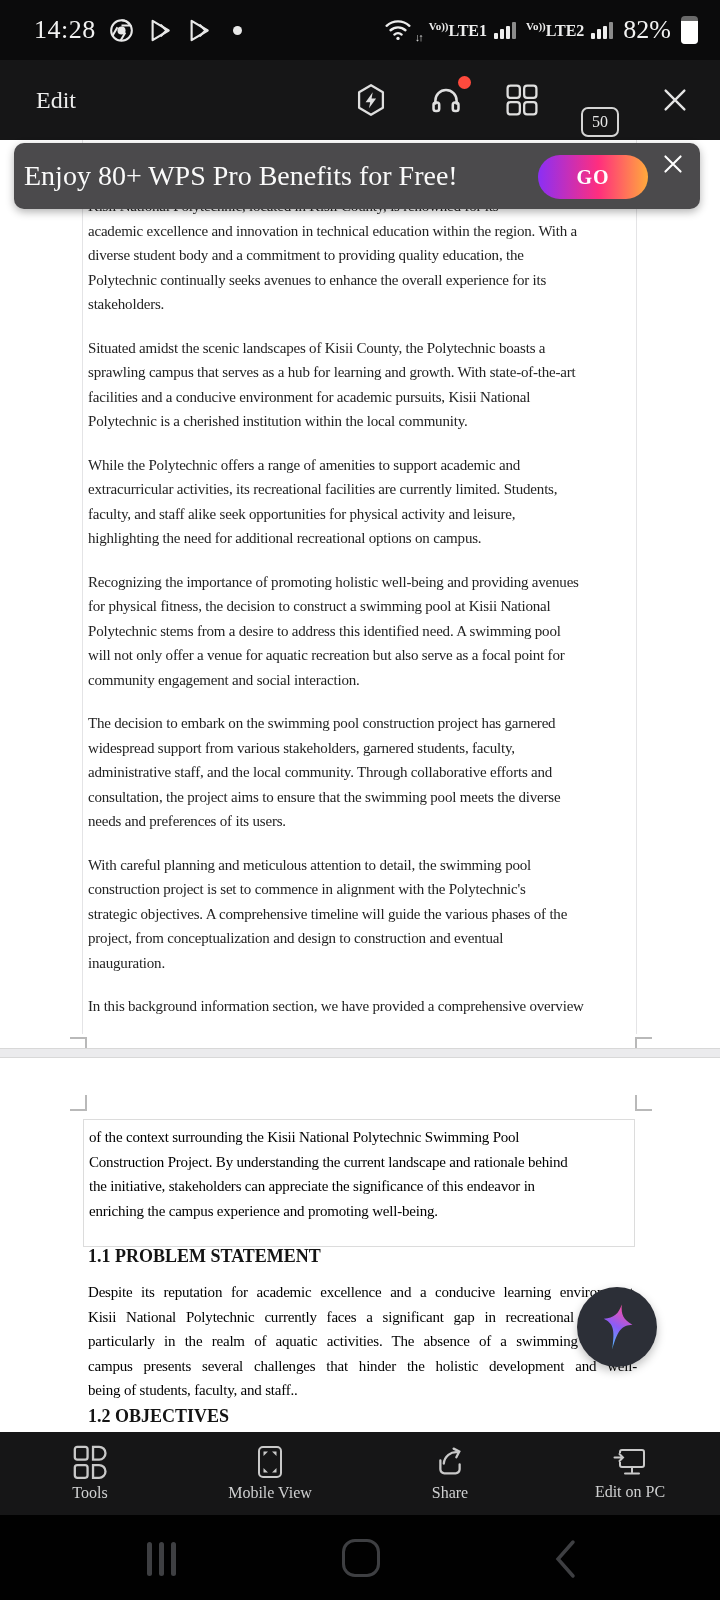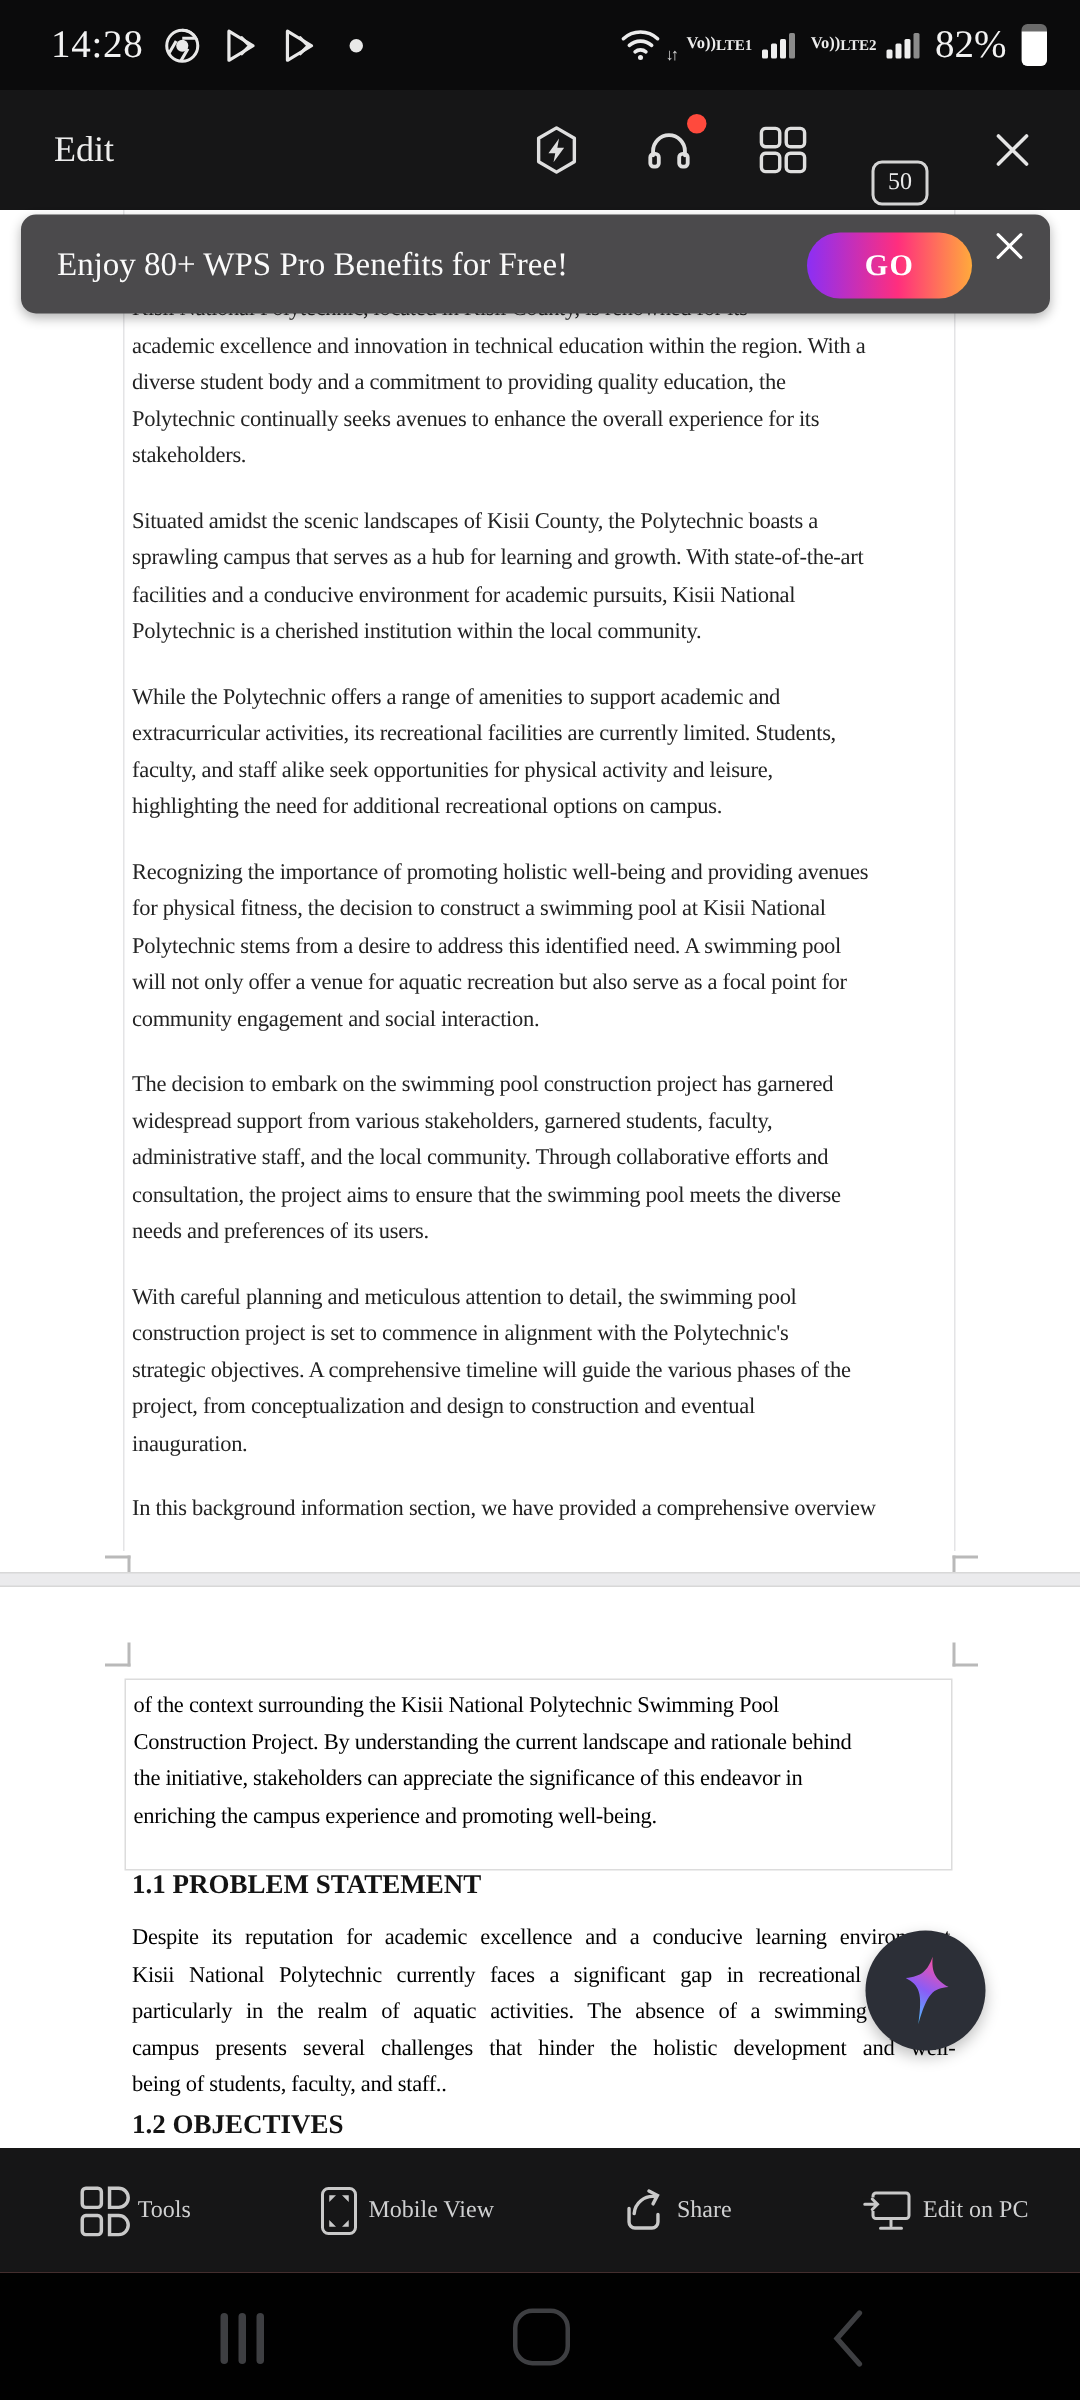--- a/index.html
+++ b/index.html
@@ -10,21 +10,21 @@
   
   .status-bar{position:absolute;top:0;left:0;width:720px;height:60px;background:#0b0b0c;
               display:flex;align-items:center;color:#ececec;}
   .sb-time{font-size:26px;margin-left:34px;letter-spacing:.5px;color:#f2f2f2;}
   .sb-left-icons{display:flex;align-items:center;gap:12px;margin-left:12px;}
   .sb-dot{width:9px;height:9px;border-radius:50%;background:#e8e8e8;margin-left:8px;}
   .sb-spacer{flex:1;}
   .sb-right{display:flex;align-items:center;gap:7px;margin-right:22px;}
   .volte{display:flex;flex-direction:row;align-items:flex-start;line-height:1;}
   .volte .vo{font-size:11px;font-weight:bold;letter-spacing:0;}
-  .volte .lte{font-size:10px;font-weight:bold;margin-top:2px;}
+  .volte .lte{font-size:16px;font-weight:bold;margin-top:2px;}
   .sig{display:flex;align-items:flex-end;gap:2px;height:17px;margin-right:3px;}
   .sig i{display:block;width:4px;background:#efefef;border-radius:1px;}
   .sig i:nth-child(1){height:6px;}
   .sig i:nth-child(2){height:10px;}
   .sig i:nth-child(3){height:13px;}
   .sig i:nth-child(4){height:17px;background:#8b8b8b;}
   .sb-batt-pct{font-size:26px;color:#f2f2f2;}
   .battery{position:relative;width:17px;height:28px;border-radius:4px;background:#6a6a6a;overflow:hidden;margin-left:3px;}
   .battery .fill{position:absolute;left:0;right:0;bottom:0;height:82%;background:#fff;}
   .wifi-arrows{font-size:11px;color:#d9d9d9;letter-spacing:-2px;transform:translateY(7px);margin-left:-5px;}
@@ -59,34 +59,34 @@
             border-top:1px solid #d8d8d8;border-bottom:1px solid #d8d8d8;}
 
   .boxed{position:absolute;left:83px;top:979px;width:552px;border:1px solid #dcdcdc;padding:5px 0 23px 5px;}
   .h-doc{position:absolute;left:88px;font-size:18px;font-weight:bold;color:#141414;letter-spacing:0;}
   .h1-pos{top:1106px;} .h2-pos{top:1266px;}
   .p-just{position:absolute;left:88px;top:1140px;width:549px;}
 
   
   .banner{position:absolute;left:14px;top:3px;width:686px;height:66px;background:#4b4a4c;
           border-radius:10px;box-shadow:0 3px 8px rgba(0,0,0,.3);display:flex;align-items:center;z-index:5;}
-  .banner-text{color:#fafafa;font-size:22px;margin-left:24px;}
+  .banner-text{color:#fafafa;font-size:28px;margin-left:10px;}
   .go-btn{position:absolute;right:52px;top:12px;width:110px;height:44px;border-radius:22px;
           background:linear-gradient(90deg,#8b2ff5,#ff2e7e 55%,#ffaa3c);display:flex;align-items:center;
           justify-content:center;color:#fff;font-size:20px;font-weight:600;letter-spacing:1px;}
   .banner-x{position:absolute;right:12px;top:6px;width:30px;height:30px;display:flex;align-items:center;justify-content:center;}
 
   
   .fab{position:absolute;left:577px;top:1147px;width:80px;height:80px;border-radius:50%;background:#2c2f37;
        display:flex;align-items:center;justify-content:center;box-shadow:0 4px 10px rgba(0,0,0,.25);z-index:6;}
 
   
   .bottom-toolbar{position:absolute;top:1432px;left:0;width:720px;height:83px;background:#161617;
                   display:flex;}
-  .bt-item{flex:1;display:flex;flex-direction:row;align-items:center;justify-content:center;gap:5px;color:#c9c9c9;}
+  .bt-item{flex:1;display:flex;flex-direction:column;align-items:center;justify-content:center;gap:5px;color:#c9c9c9;}
   .bt-label{font-size:16px;color:#cfd0d1;}
 
   
   .nav-bar{position:absolute;top:1515px;left:0;width:720px;height:85px;background:#010101;}
   .nav-recents{position:absolute;left:147px;top:27px;display:flex;gap:7px;}
   .nav-recents i{display:block;width:5px;height:34px;background:#3e3f42;border-radius:3px;}
   .nav-home{position:absolute;left:342px;top:24px;width:38px;height:38px;border:3px solid #3e3f42;border-radius:13px;}
   .nav-back{position:absolute;left:552px;top:24px;}
 
   svg{display:block;}

